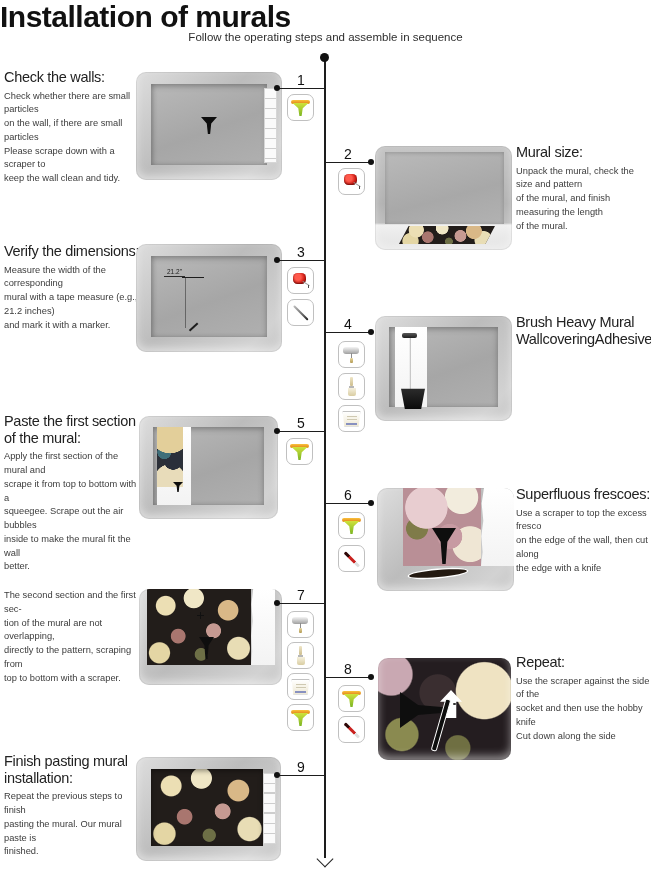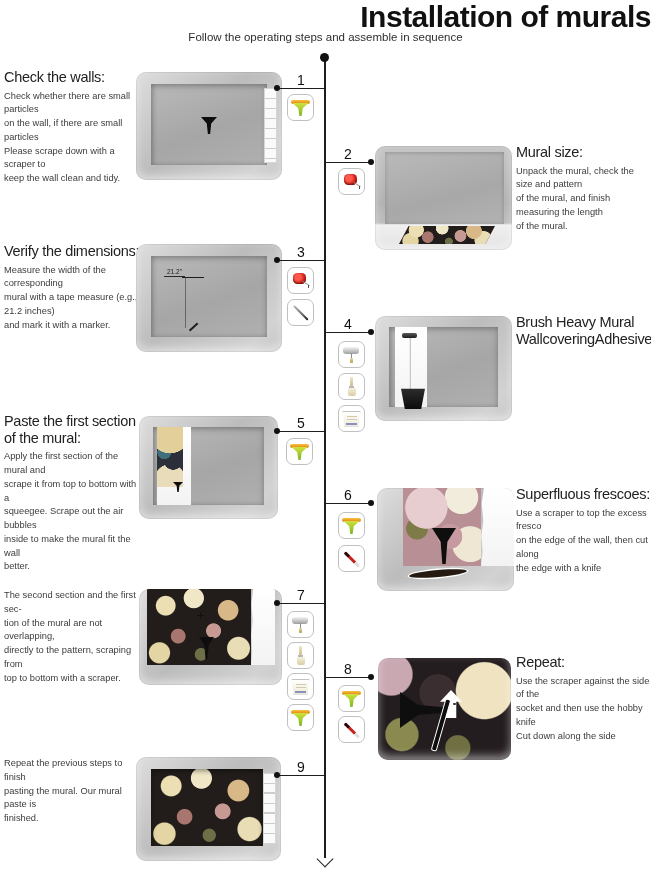--- a/index.html
+++ b/index.html
@@ -1,19 +1,19 @@
 <!DOCTYPE html>
 <html><head>
 <meta charset="utf-8">
 <style>
   html,body{margin:0;padding:0;background:#fff;}
   .canvas{position:relative;width:651px;height:879px;background:#fff;overflow:hidden;
           font-family:"Liberation Sans",sans-serif;color:#1c1c1c;}
   
-  .title{position:absolute;top:0;left:0;width:651px;text-align:right;margin:0;
+  .title{position:absolute;top:0;left:0;width:651px;text-align:left;margin:0;
          font-size:30px;font-weight:700;letter-spacing:-0.5px;color:#111;}
   .subtitle{position:absolute;top:31px;left:0;width:651px;text-align:center;margin:0;
             font-size:11.5px;color:#2e2e2e;}
   
   .vline{position:absolute;left:324px;top:58px;width:1.5px;height:800px;background:#1d1d1d;}
   .tdot{position:absolute;left:320px;top:53px;width:9px;height:9px;border-radius:50%;background:#111;}
   .arrowhead{position:absolute;left:319px;top:853px;width:11px;height:11px;
              border-right:1.7px solid #222;border-bottom:1.7px solid #222;transform:rotate(45deg);}
   
   .txt{position:absolute;}
@@ -382,20 +382,22 @@
       <h3 class="st">Repeat:</h3>
       <p class="sb">Use the scraper against the side of the
 socket and then use the hobby knife
 Cut down along the side</p>
     </div>
   </section>
 
   
   <section style="display:contents">
     <div class="txt" style="left:4px;top:753px;width:134px">
+      <h3 class="st">Finish pasting mural
+installation:</h3>
       <p class="sb">Repeat the previous steps to finish
 pasting the mural. Our mural paste is
 finished.</p>
     </div>
     <div class="room" style="left:136px;top:757px;width:145px;height:104px">
       <div class="mural-dark" style="position:absolute;left:15px;right:18px;top:12px;bottom:15px;box-shadow:inset 0 2px 5px rgba(0,0,0,.4)"></div>
       <div class="ladder"></div>
     </div>
     <div class="conn" style="left:277px;top:775px;width:47px"></div>
     <div class="dot" style="left:274px;top:772px"></div>

